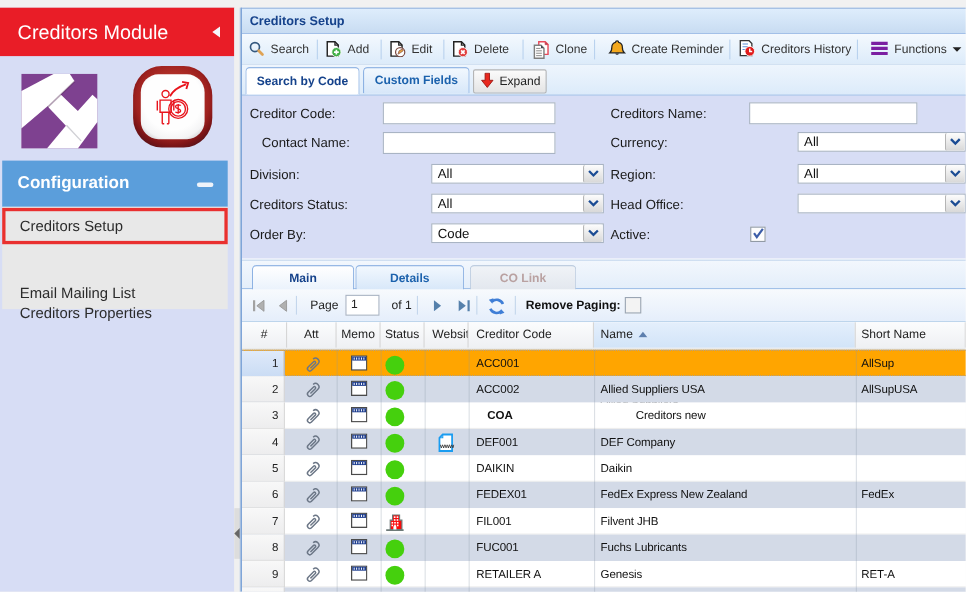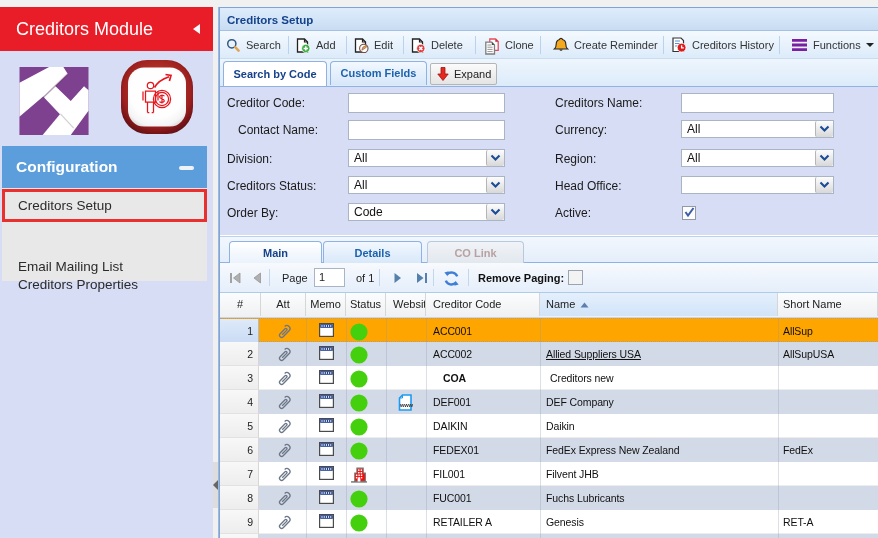--- a/index.html
+++ b/index.html
@@ -49,21 +49,21 @@
 #tab-sbc { left:3px; width:104px; background:#fff; line-height:24px; height:25px; }
 #tab-cf  { left:110px; width:97px; background:linear-gradient(#f2f8fe,#d7e7f9); line-height:23px; height:24px; color:#1c62ad; }
 #btn-expand { position:absolute; left:210px; top:4px; width:67px; height:22px; background:linear-gradient(#fbfbfb,#e4e4e4);
   border:1px solid #b5b5b5; border-radius:2px; font-size:11px; font-weight:normal; color:#222; line-height:20px; }
 
 
 #form { position:absolute; left:0; top:79px; width:658px; height:148px; background:#d7ddf5;
   font-size:12px; color:#1a1a1a; }
 .flabel { position:absolute; white-space:nowrap;text-align:right; }
 .finput { position:absolute; height:20px; background:#fff; border:1px solid #a9b4c4; }
-.fsel { position:absolute; height:18px; background:#fff; border:1px solid #a9b4c4; font-size:12px; color:#111; }
+.fsel { position:absolute; height:18px; background:#fff; border:1px solid #a9b4c4; font-size:12px; color:#111;margin-left:44px; }
 .fsel .seltext { position:absolute; left:5px; top:1px; }
 .seltrig { position:absolute; right:0px; top:0px; width:18px; height:16px;
   background:linear-gradient(#fdfdfd,#d8d8d8); border-left:1px solid #b5b5b5; border-radius:2px; }
 .seltrig svg { position:absolute; left:3px; top:4px; }
 
 
 #tabs2 { position:absolute; left:0; top:228px; width:658px; height:27px;
   background:linear-gradient(#f2f7fd,#e4eefa); border-top:1px solid #bcd2ec; border-bottom:1px solid #8db2e3; }
 .tab2 { position:absolute; top:4px; height:23px; border:1px solid #8db2e3; border-bottom:none;
   border-radius:4px 4px 0 0; font-size:11px; font-weight:bold; text-align:center; line-height:22px; }
@@ -365,40 +365,40 @@
               </svg></div>
             <div class="cicon" style="left:86px; width:40px;"><svg width="15" height="14" viewBox="0 0 15 14">
                 <rect x="0.6" y="0.6" width="13.8" height="12.8" fill="#fff" stroke="#4a4a4a" stroke-width="1.2"></rect>
                 <rect x="1.2" y="1.2" width="12.6" height="3.6" fill="#1d3d8f"></rect>
                 <path d="M3,2 v2 M5.2,2 v2 M7.4,2 v2 M9.6,2 v2 M11.8,2 v2" stroke="#fff" stroke-width="0.9"></path>
               </svg></div>
             <div class="cicon" style="left:126px; width:40px; text-align:left; padding-left:4px;"><svg width="18" height="18" viewBox="0 0 18 18">
                 <circle cx="9" cy="9" r="8.6" fill="#45d00d"></circle>
               </svg></div>
             <div class="gc" style="left:206px; width:114px; padding-left:7px;">ACC002</div>
-            <div class="gc" style="left:320px; width:238px; padding-left:6px;text-decoration:underline;">Allied Suppliers USA</div>
+            <div class="gc" style="left:320px; width:238px; padding-left:6px;">Allied Suppliers USA</div>
             <div class="gc" style="left:558px; width:100px; padding-left:5px;">AllSupUSA</div>
           </div>
 <div class="grow" style="top:73px; background:#fff; border-bottom:1px solid #ededed;">
             <div class="gnum" style="">3</div>
             <div class="cicon" style="left:41px; width:45px;"><svg width="16" height="17" viewBox="0 0 15 16">
                 <g transform="rotate(45 7.5 8)">
                   <path d="M4.6,4.2 a2.9,2.9 0 0 1 5.8,0 V12 a2,2 0 0 1 -4,0 V5.5 a1.05,1.05 0 0 1 2.1,0 V11.4" fill="none" stroke="#6b7686" stroke-width="1.25"></path>
                 </g>
               </svg></div>
             <div class="cicon" style="left:86px; width:40px;"><svg width="15" height="14" viewBox="0 0 15 14">
                 <rect x="0.6" y="0.6" width="13.8" height="12.8" fill="#fff" stroke="#4a4a4a" stroke-width="1.2"></rect>
                 <rect x="1.2" y="1.2" width="12.6" height="3.6" fill="#1d3d8f"></rect>
                 <path d="M3,2 v2 M5.2,2 v2 M7.4,2 v2 M9.6,2 v2 M11.8,2 v2" stroke="#fff" stroke-width="0.9"></path>
               </svg></div>
             <div class="cicon" style="left:126px; width:40px; text-align:left; padding-left:4px;"><svg width="18" height="18" viewBox="0 0 18 18">
                 <circle cx="9" cy="9" r="8.6" fill="#45d00d"></circle>
               </svg></div>
             <div class="gc" style="left:206px; width:114px; padding-left:17px;font-weight:bold;">COA</div>
-            <div class="gc" style="left:308px; width:238px; padding-left:22px;">Creditors new</div>
+            <div class="gc" style="left:336px; width:238px; padding-left:22px;">Creditors new</div>
           </div>
 <div class="grow" style="top:97px; background:#d3dae7;">
             <div class="gnum" style="">4</div>
             <div class="cicon" style="left:41px; width:45px;"><svg width="16" height="17" viewBox="0 0 15 16">
                 <g transform="rotate(45 7.5 8)">
                   <path d="M4.6,4.2 a2.9,2.9 0 0 1 5.8,0 V12 a2,2 0 0 1 -4,0 V5.5 a1.05,1.05 0 0 1 2.1,0 V11.4" fill="none" stroke="#6b7686" stroke-width="1.25"></path>
                 </g>
               </svg></div>
             <div class="cicon" style="left:86px; width:40px;"><svg width="15" height="14" viewBox="0 0 15 14">
                 <rect x="0.6" y="0.6" width="13.8" height="12.8" fill="#fff" stroke="#4a4a4a" stroke-width="1.2"></rect>

